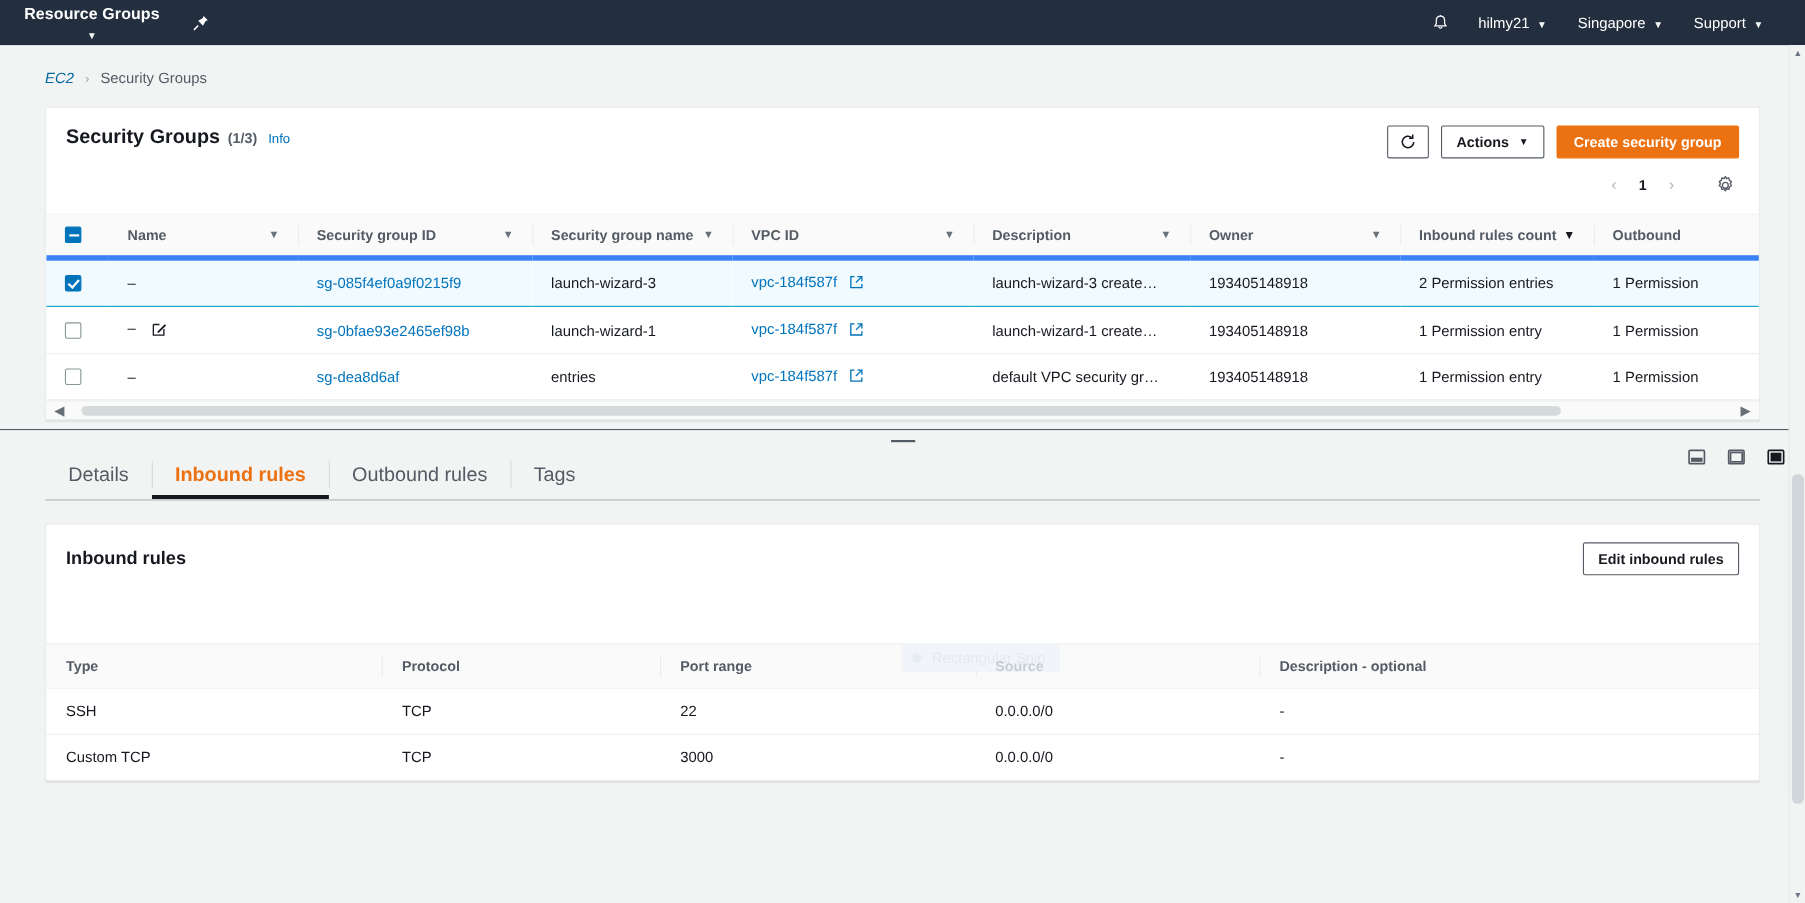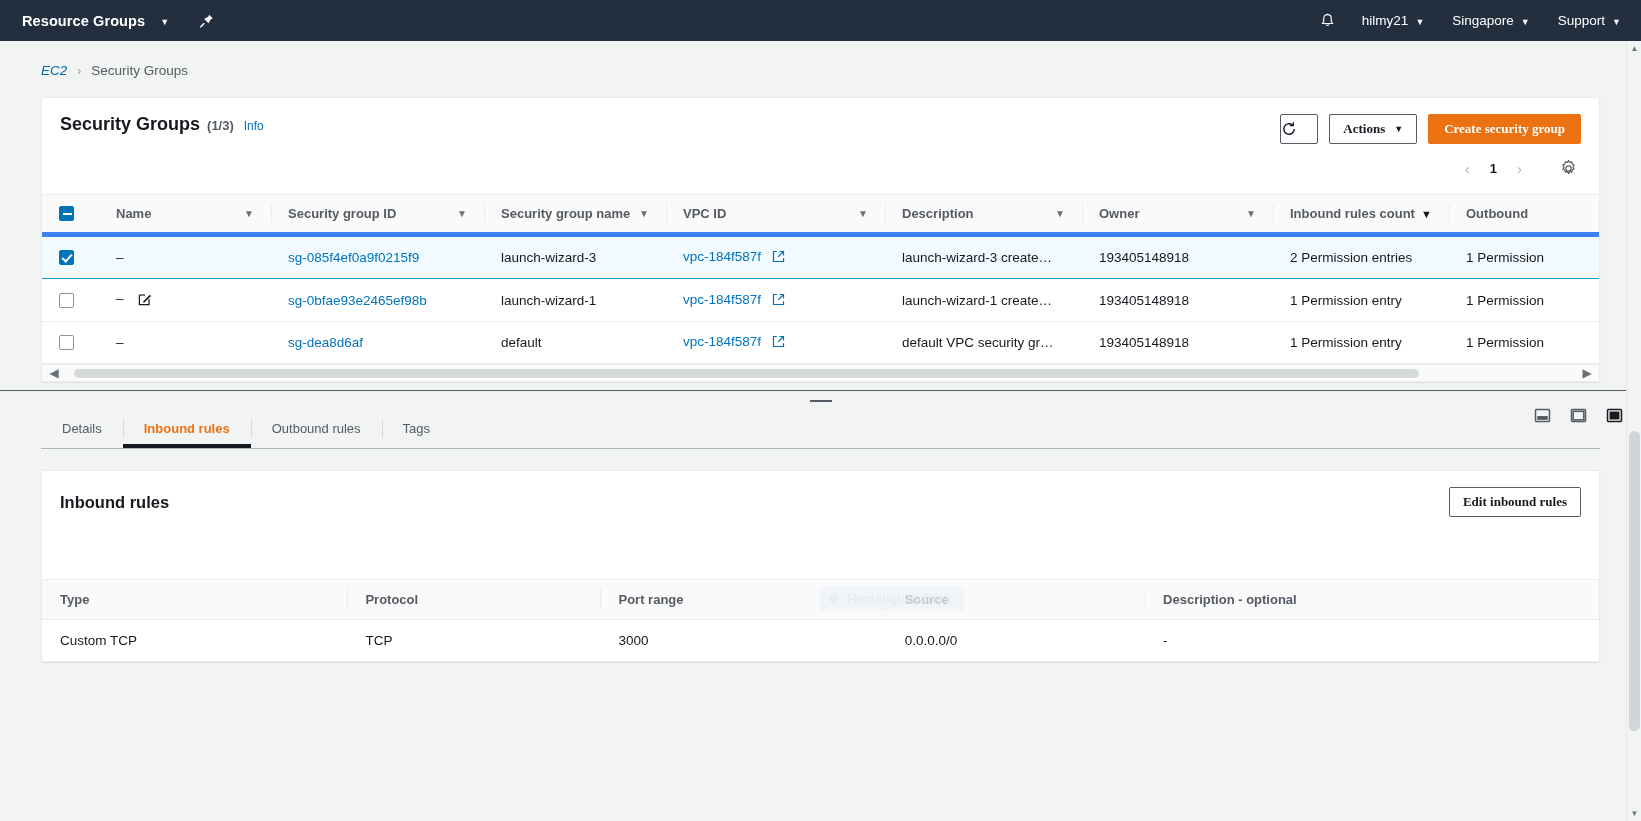--- a/index.html
+++ b/index.html
@@ -12,27 +12,27 @@
   }
 
   
   .topnav {
     height: 41px; background: #232f3e; display: flex;
     align-items: center; color: #ffffff; position: relative;
   }
   .nav-left { display: flex; align-items: center; padding-left: 18px; gap: 0; }
   .nav-rg {
     font-size: 14.5px; font-weight: bold; letter-spacing: .1px;
-    display: flex; align-items: center; gap: 15px; padding: 6px 4px;
+    display: flex; align-items: center; gap: 5px; padding: 6px 4px; flex-direction: column;
   }
   .caret { font-size: 9px; opacity: .95; transform: translateY(1px); }
   .pin-icon { margin-left: 26px; display: flex; align-items: center; }
   .nav-right {
     margin-left: auto; display: flex; align-items: center;
-    gap: 0; padding-right: 6px; font-size: 13.5px;
+    gap: 0; padding-right: 24px; font-size: 13.5px;
   }
   .nav-item {
     display: flex; align-items: center; gap: 7px;
     padding: 8px 14px; color: #fff; white-space: nowrap;
   }
   .bell { padding: 8px 12px; display: flex; align-items: center; }
 
   
   .breadcrumb {
     display: flex; align-items: center; gap: 10px;
@@ -57,22 +57,22 @@
     font-size: 18px; font-weight: bold; color: #16191f;
     display: flex; align-items: baseline; gap: 7px;
   }
   .card-count { font-weight: bold; color: #545b64; font-size: 13px; }
   .info-link { font-size: 12px; color: #0073bb; font-weight: normal; margin-left: 3px; }
   .head-actions { margin-left: auto; display: flex; align-items: center; gap: 11px; }
 
   .btn {
     height: 30px; border: 1px solid #545b64; border-radius: 2px;
     background: #fff; color: #16191f; font-size: 13px; font-weight: bold;
-    display: inline-flex; align-items: center; 
-    padding: 0 13px; font-family: Liberation Serif, serif; cursor: pointer; white-space: nowrap;
+    display: inline-flex; align-items: center; justify-content: center;
+    padding: 0 13px; font-family: Liberation Sans, sans-serif; cursor: pointer; white-space: nowrap;
   }
   .btn-icon { width: 38px; padding: 0; }
   .btn-primary {
     background: #ec7211; border-color: #ec7211; color: #fff;
     height: 30px; padding: 0 15px;
   }
   .btn .bcaret { font-size: 9px; margin-left: 9px; }
 
   .filter-row {
     display: flex; align-items: center; padding: 12px 18px 13px 18px;
@@ -165,21 +165,21 @@
   }
   .panel-title {
     font-size: 16.5px; font-weight: bold; color: #16191f;
     padding: 40px 0 0 41px;
   }
   .tabs {
     display: flex; align-items: stretch; margin: 19px 41px 0 41px;
     border-bottom: 1px solid #aab7b8; gap: 0;
   }
   .tab {
-    font-size: 13px; color: #545b64; padding: 11px 21px 12px 21px;
+    font-size: 18px; color: #545b64; padding: 11px 21px 12px 21px;
     position: relative; font-weight: normal; cursor: pointer; white-space: nowrap;
   }
   .tab + .tab::before {
     content: ""; position: absolute; left: 0; top: 9px; bottom: 10px;
     width: 1px; background: #d5dbdb;
   }
   .tab.active {
     color: #ec7211; font-weight: bold;
     box-shadow: inset 0 -4px 0 0 #16191f;
   }
@@ -453,21 +453,21 @@
           <tr>
             <td>
               <span class="cb"></span>
             </td>
             <td>
               <span class="name-dash">–</span>
             </td>
             <td>
               <span class="cell-link">sg-dea8d6af</span>
             </td>
-            <td>default</td>
+            <td>entries</td>
             <td>
               <span class="cell-link">vpc-184f587f</span>
               <span class="ext-link">
                 <svg width="13" height="13" viewBox="0 0 14 14" aria-hidden="true">
                   <path d="M5.2 1.6 H1.6 V12.4 H12.4 V8.8" fill="none" stroke="#0073bb" stroke-width="1.3"></path>
                   <path d="M8 1.6 H12.4 V6" fill="none" stroke="#0073bb" stroke-width="1.3"></path>
                   <path d="M12.4 1.6 L6.6 7.4" stroke="#0073bb" stroke-width="1.3"></path>
                 </svg>
               </span>
             </td>
@@ -549,20 +549,27 @@
           <th class="divider">
             <div class="thinner">Source</div>
           </th>
           <th class="divider">
             <div class="thinner">Description - optional</div>
           </th>
         </tr>
       </thead>
       <tbody>
         <tr>
+          <td>SSH</td>
+          <td>TCP</td>
+          <td>22</td>
+          <td>0.0.0.0/0</td>
+          <td>-</td>
+        </tr>
+        <tr>
           <td>Custom TCP</td>
           <td>TCP</td>
           <td>3000</td>
           <td>0.0.0.0/0</td>
           <td>-</td>
         </tr>
       </tbody>
     </table>
   </div>
 </div>

